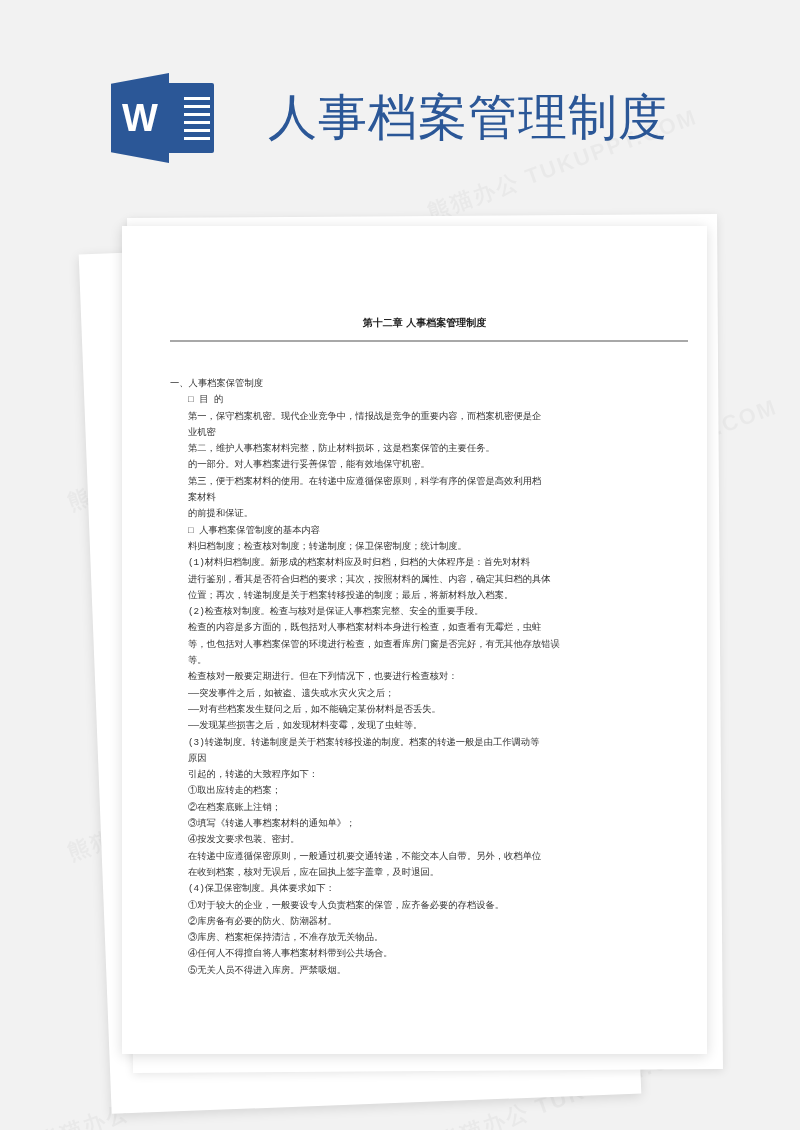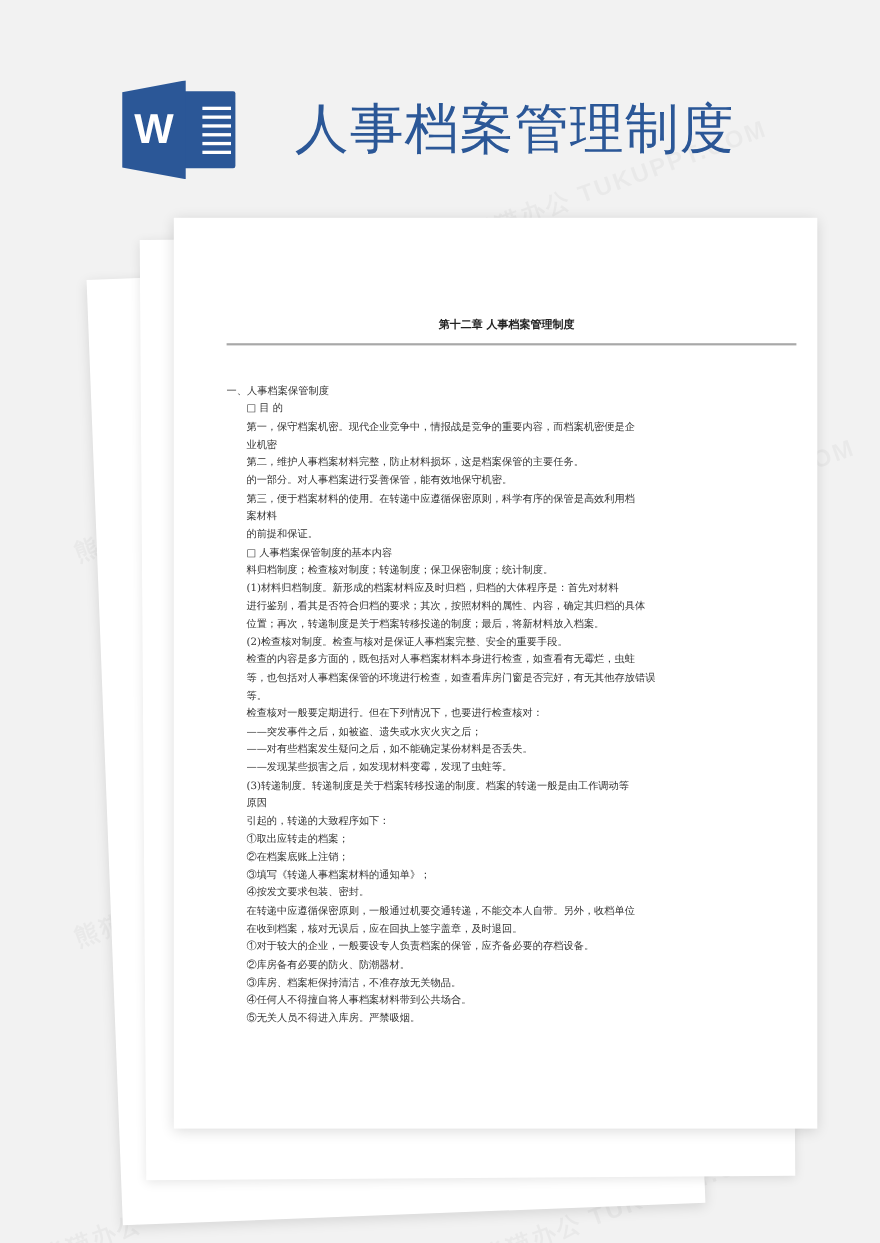--- a/index.html
+++ b/index.html
@@ -41,39 +41,38 @@
     position: absolute; left: 95px; top: 244px; width: 530px; height: 860px;
     background: #ffffff; transform: rotate(-2.2deg);
     box-shadow: 0 3px 12px rgba(0,0,0,0.12);
   }
   .sheet-mid {
     position: absolute; left: 130px; top: 216px; width: 590px; height: 855px;
     background: #ffffff; transform: rotate(-0.4deg);
     box-shadow: 0 2px 10px rgba(0,0,0,0.10);
   }
   .page {
-    position: absolute; left: 122px; top: 198px; width: 585px; height: 828px;
+    position: absolute; left: 122px; top: 226px; width: 585px; height: 828px;
     background: #ffffff;
     box-shadow: 0 2px 12px rgba(0,0,0,0.14);
-    margin-left: 36px;
   }
   .chapter-title {
     position: absolute; left: 0; top: 90px; width: 100%;
     text-align: center; font-size: 10px; font-weight: bold; color: #222;
     padding-left: 20px;
   }
   .rule {
     position: absolute; left: 48px; top: 114px; width: 518px; height: 2px;
     background: #a8a8a8;
   }
   .body-text {
     position: absolute; left: 48px; top: 150px; width: 430px;
     font-size: 9.3px; color: #333; line-height: 16.3px;
   }
-  .body-text .l { white-space: nowrap; }
+  .body-text .l { white-space: nowrap; font-family: Liberation Mono, monospace; }
   .body-text .ind { padding-left: 18px; }
   .body-text .ind2 { padding-left: 18px; }
   .watermark {
     position: absolute; font-family: "Liberation Sans", sans-serif; font-weight: bold;
     font-size: 22px; color: rgba(0,0,0,0.035); transform: rotate(-20deg);
     white-space: nowrap; pointer-events: none; letter-spacing: 2px;
   }
 </style>
 </head>
 <body>
@@ -134,19 +133,20 @@
       <div class="l ind2">——发现某些损害之后，如发现材料变霉，发现了虫蛀等。</div>
       <div class="l ind2">(3)转递制度。转递制度是关于档案转移投递的制度。档案的转递一般是由工作调动等</div>
       <div class="l ind2">原因</div>
       <div class="l ind2">引起的，转递的大致程序如下：</div>
       <div class="l ind2">①取出应转走的档案；</div>
       <div class="l ind2">②在档案底账上注销；</div>
       <div class="l ind2">③填写《转递人事档案材料的通知单》；</div>
       <div class="l ind2">④按发文要求包装、密封。</div>
       <div class="l ind2">在转递中应遵循保密原则，一般通过机要交通转递，不能交本人自带。另外，收档单位</div>
       <div class="l ind2">在收到档案，核对无误后，应在回执上签字盖章，及时退回。</div>
+      <div class="l ind2">(4)保卫保密制度。具体要求如下：</div>
       <div class="l ind2">①对于较大的企业，一般要设专人负责档案的保管，应齐备必要的存档设备。</div>
       <div class="l ind2">②库房备有必要的防火、防潮器材。</div>
       <div class="l ind2">③库房、档案柜保持清洁，不准存放无关物品。</div>
       <div class="l ind2">④任何人不得擅自将人事档案材料带到公共场合。</div>
       <div class="l ind2">⑤无关人员不得进入库房。严禁吸烟。</div>
     </div>
 </div>
 
 </body></html>

